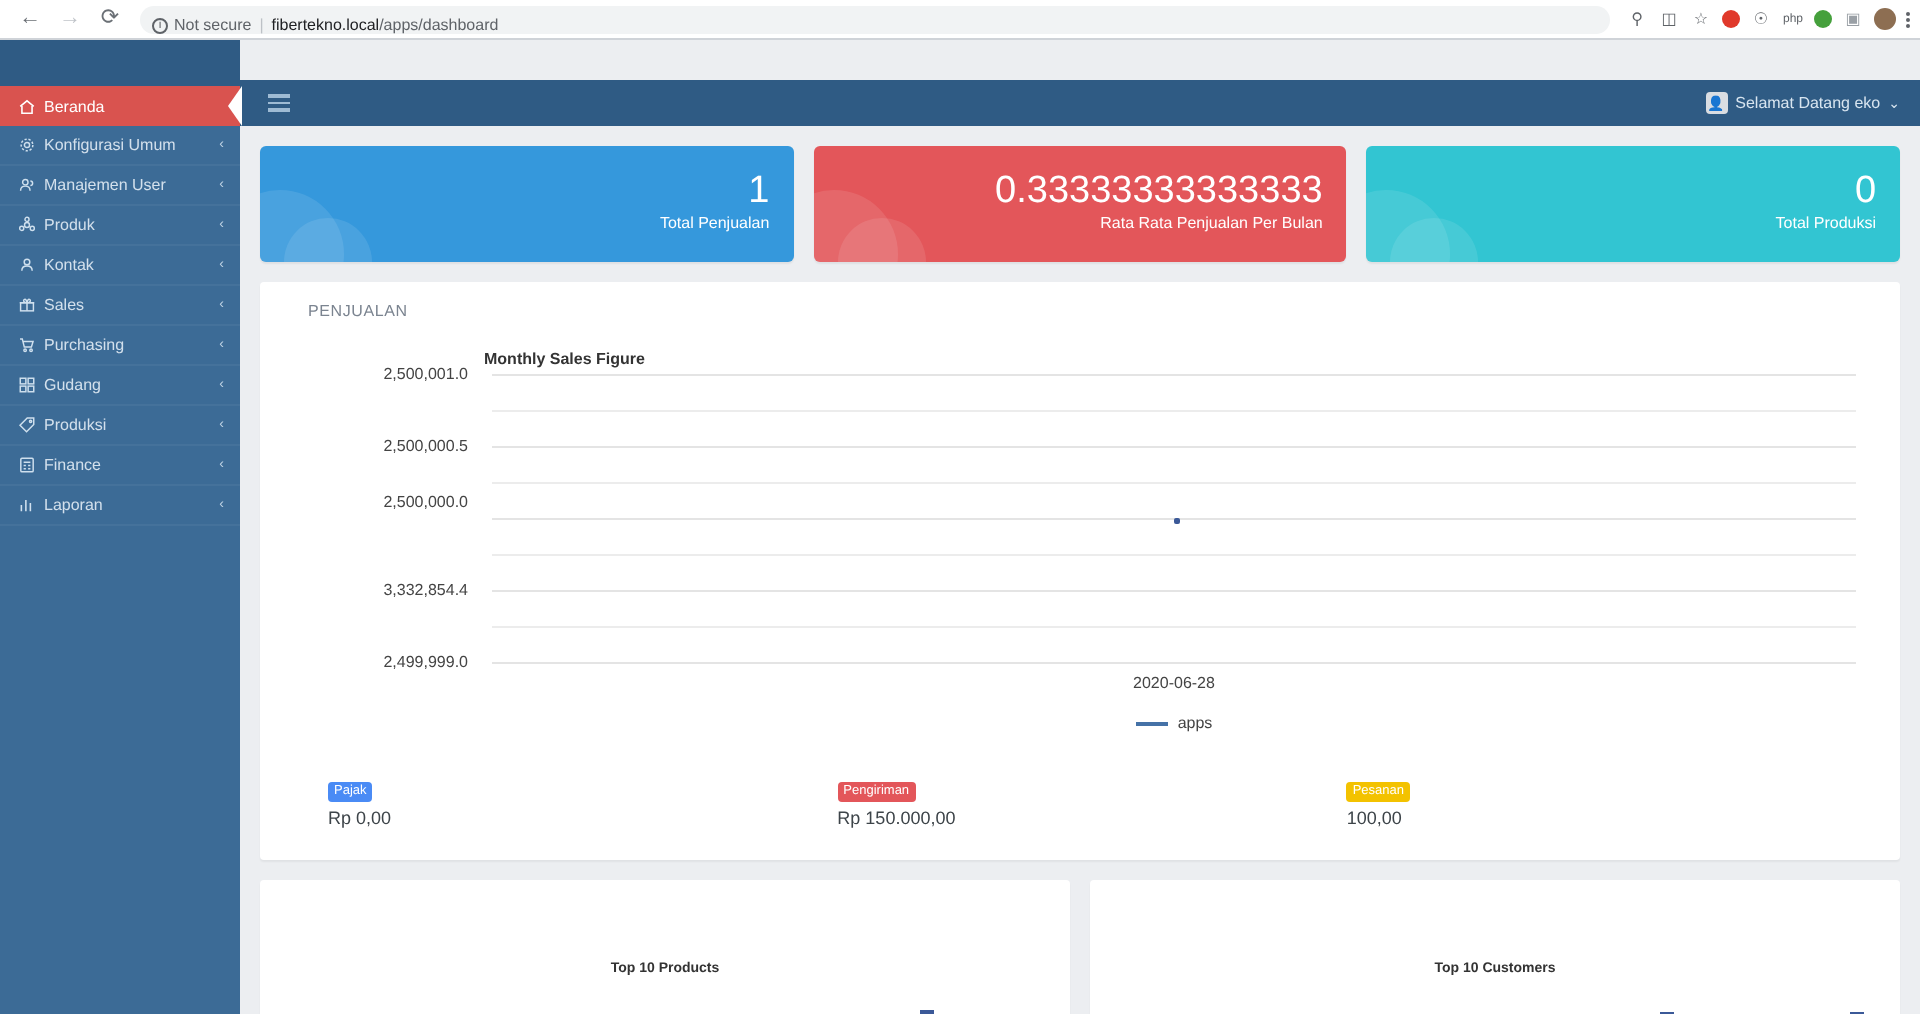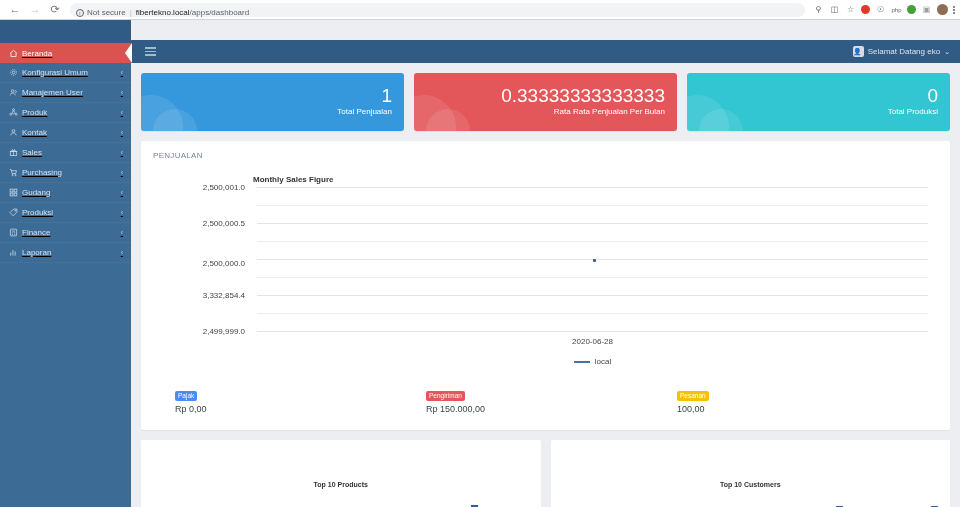--- a/index.html
+++ b/index.html
@@ -46,25 +46,24 @@
   .dot-ext { width: 9px; height: 9px; border-radius: 50%; }
   .avatar-ext { width: 11px; height: 11px; border-radius: 50%; background: #8d6e52; }
   .kebab { display: flex; flex-direction: column; gap: 1px; align-items: center; }
   .kebab i { width: 2px; height: 2px; background: #5f6368; border-radius: 50%; display: block; }
 
   
   .app { width: 960px; height: 487px; display: flex; }
 
   
   .sidebar {
-    width: 131px; height: 487px;
+    width: 120px; height: 487px;
     background: #3c6b96;
     display: flex; flex-direction: column;
     flex: none;
-    text-decoration: underline;
   }
   .sb-top { height: 23px; background: #2f5b84; }
   .sb-items { padding-top: 0px; }
   .sb-item {
     height: 20px; display: flex; align-items: center;
     color: #d3e0ec; font-size: 8px; position: relative;
     padding-left: 9px; cursor: pointer;
     border-bottom: 1px solid rgba(255,255,255,0.05);
   }
   .sb-item .ic {
@@ -119,21 +118,21 @@
   .card .num { font-size: 19px; line-height: 20px; font-weight: 400; position: relative; z-index: 2; }
   .card .lbl { font-size: 8px; margin-top: 1px; position: relative; z-index: 2; }
 
   
   .portlet {
     background: #ffffff; border-radius: 2px; margin-top: 10px;
     box-shadow: 0 1px 1px rgba(0,0,0,0.05);
   }
   .portlet-head {
     height: 28px; display: flex; align-items: center;
-    padding: 0 0 0 12px; font-size: 8px; color: #7b8490; letter-spacing: .3px;
+    padding: 0 0 0 24px; font-size: 8px; color: #7b8490; letter-spacing: .3px;
   }
   .portlet-body { padding: 0 12px 12px 12px; }
 
   
   .chart-wrap { position: relative; height: 215px; }
   .chart-title {
     position: absolute; left: 100px; top: 6px;
     font-size: 8px; font-weight: bold; color: #333;
   }
   .plot { position: absolute; left: 0; top: 18px; right: 10px; height: 165px; }
@@ -392,21 +391,21 @@
         <div class="portlet-head">PENJUALAN</div>
         <div class="portlet-body">
 
           <div class="chart-wrap">
             <div class="chart-title">Monthly Sales Figure</div>
 
             <div class="plot">
               <div class="ylabels">
                 <div class="ylab" style="top:0px">2,500,001.0</div>
                 <div class="ylab" style="top:36px">2,500,000.5</div>
-                <div class="ylab" style="top:76px">2,500,000.0</div>
+                <div class="ylab" style="top:64px">2,500,000.0</div>
                 <div class="ylab" style="top:108px">3,332,854.4</div>
                 <div class="ylab" style="top:144px">2,499,999.0</div>
               </div>
 
               <div class="grid">
                 <div class="gl major" style="top:0px"></div>
                 <div class="gl" style="top:18px"></div>
                 <div class="gl major" style="top:36px"></div>
                 <div class="gl" style="top:54px"></div>
                 <div class="gl major" style="top:72px"></div>
@@ -414,21 +413,21 @@
                 <div class="gl major" style="top:108px"></div>
                 <div class="gl" style="top:126px"></div>
                 <div class="gl major" style="top:144px"></div>
                 <div class="dot"></div>
               </div>
 
               <div class="xlab">2020-06-28</div>
 
               <div class="legend">
                 <span class="ln"></span>
-                <span>local</span>
+                <span>apps</span>
               </div>
             </div>
           </div>
 
           <div class="badges">
             <div class="badge-col">
               <span class="badge" style="background:#4a8bf5">Pajak</span>
               <div class="badge-val">Rp 0,00</div>
             </div>
             <div class="badge-col">

